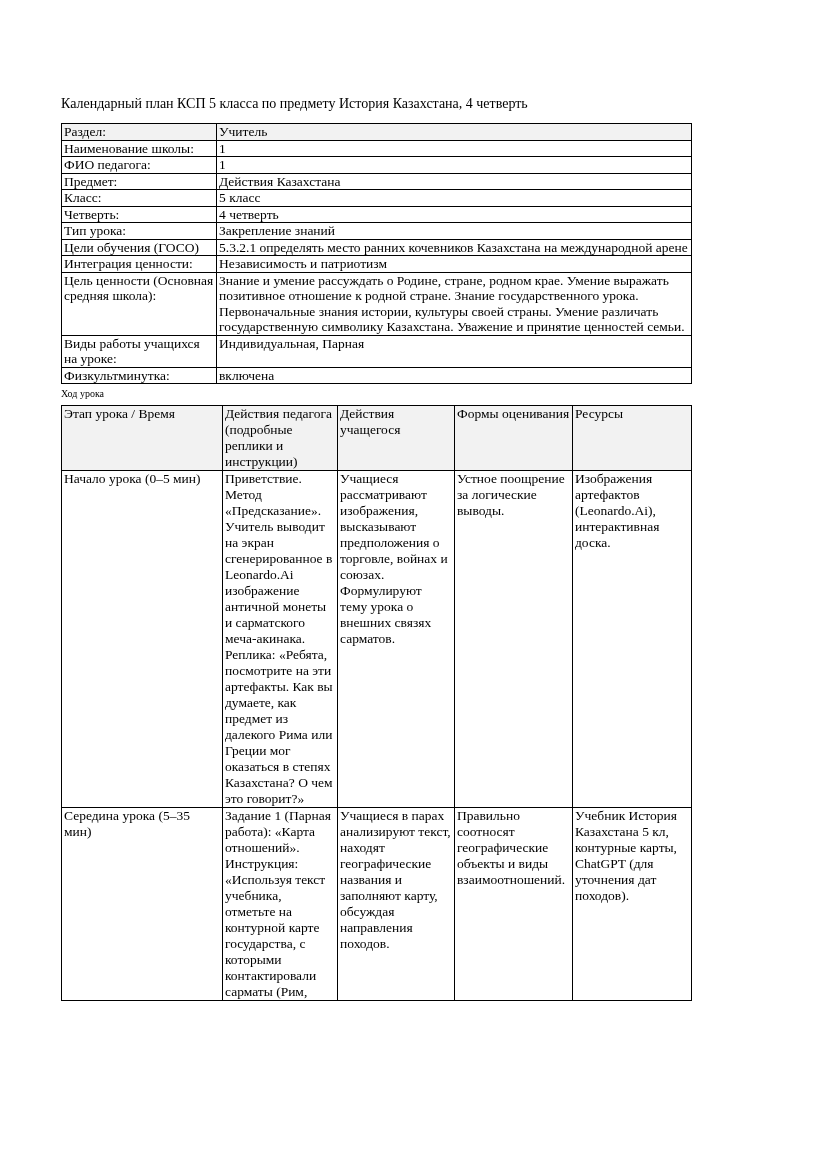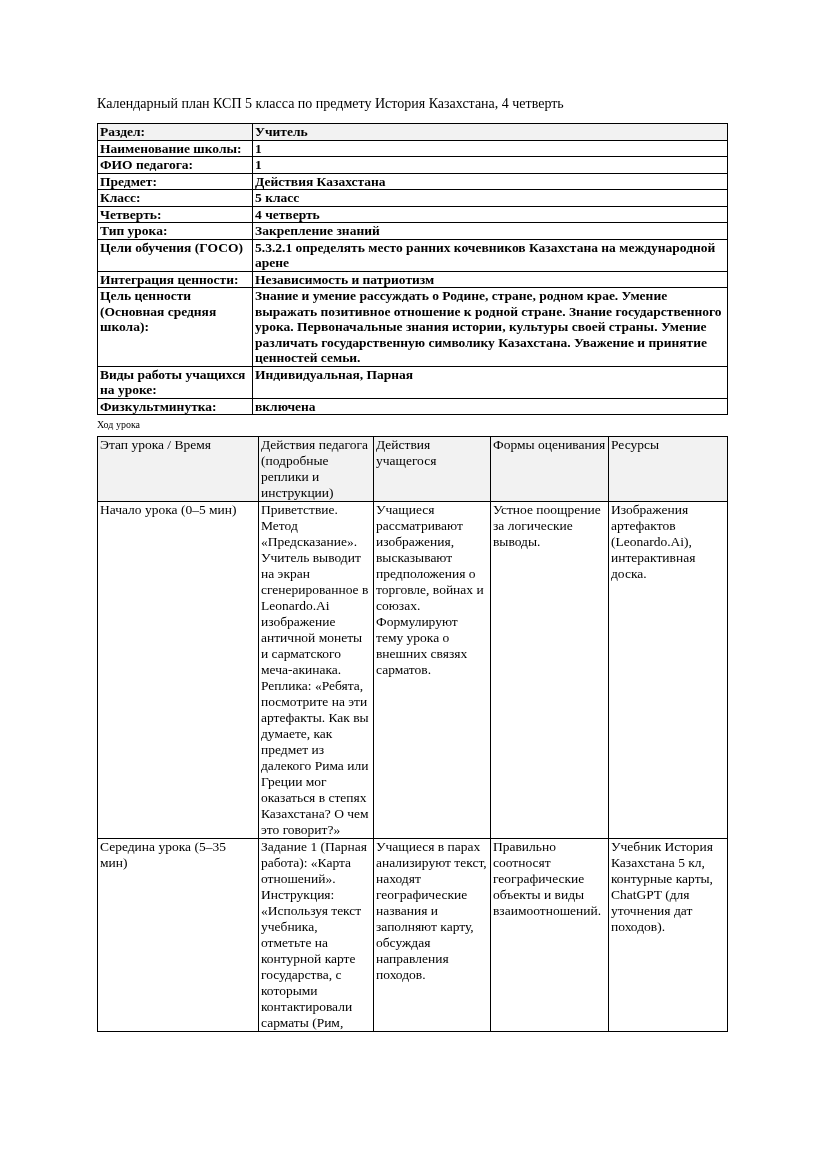--- a/index.html
+++ b/index.html
@@ -7,42 +7,42 @@
     width: 827px;
     height: 1170px;
     background: #ffffff;
     font-family: "Liberation Serif", "DejaVu Serif", serif;
     color: #000000;
     overflow: hidden;
   }
   .page {
     width: 731px;
     height: 1170px;
-    padding: 96px 100px 0 97px;
+    padding: 96px 100px 0 61px;
   }
   .doc-title {
     font-size: 14px;
     line-height: 16px;
     margin-bottom: 11px;
     white-space: nowrap;
   }
   table {
     border-collapse: collapse;
     table-layout: fixed;
     width: 630px;
   }
   td {
     border: 1px solid #000000;
     vertical-align: top;
     font-size: 13.5px;
     padding: 0 2px;
     overflow: hidden;
     word-wrap: break-word;
   }
-  .info-table td { line-height: 15.5px; font-weight: bold; }
+  .info-table td { line-height: 15.5px; }
   .lesson-table td { line-height: 16px; margin-top: 44px; }
   .shaded td { background: #f2f2f2; }
   .section-heading {
     font-size: 10px;
     line-height: 16px;
     margin-top: 2px;
     margin-bottom: 3px;
   }
 </style>
 </head>

